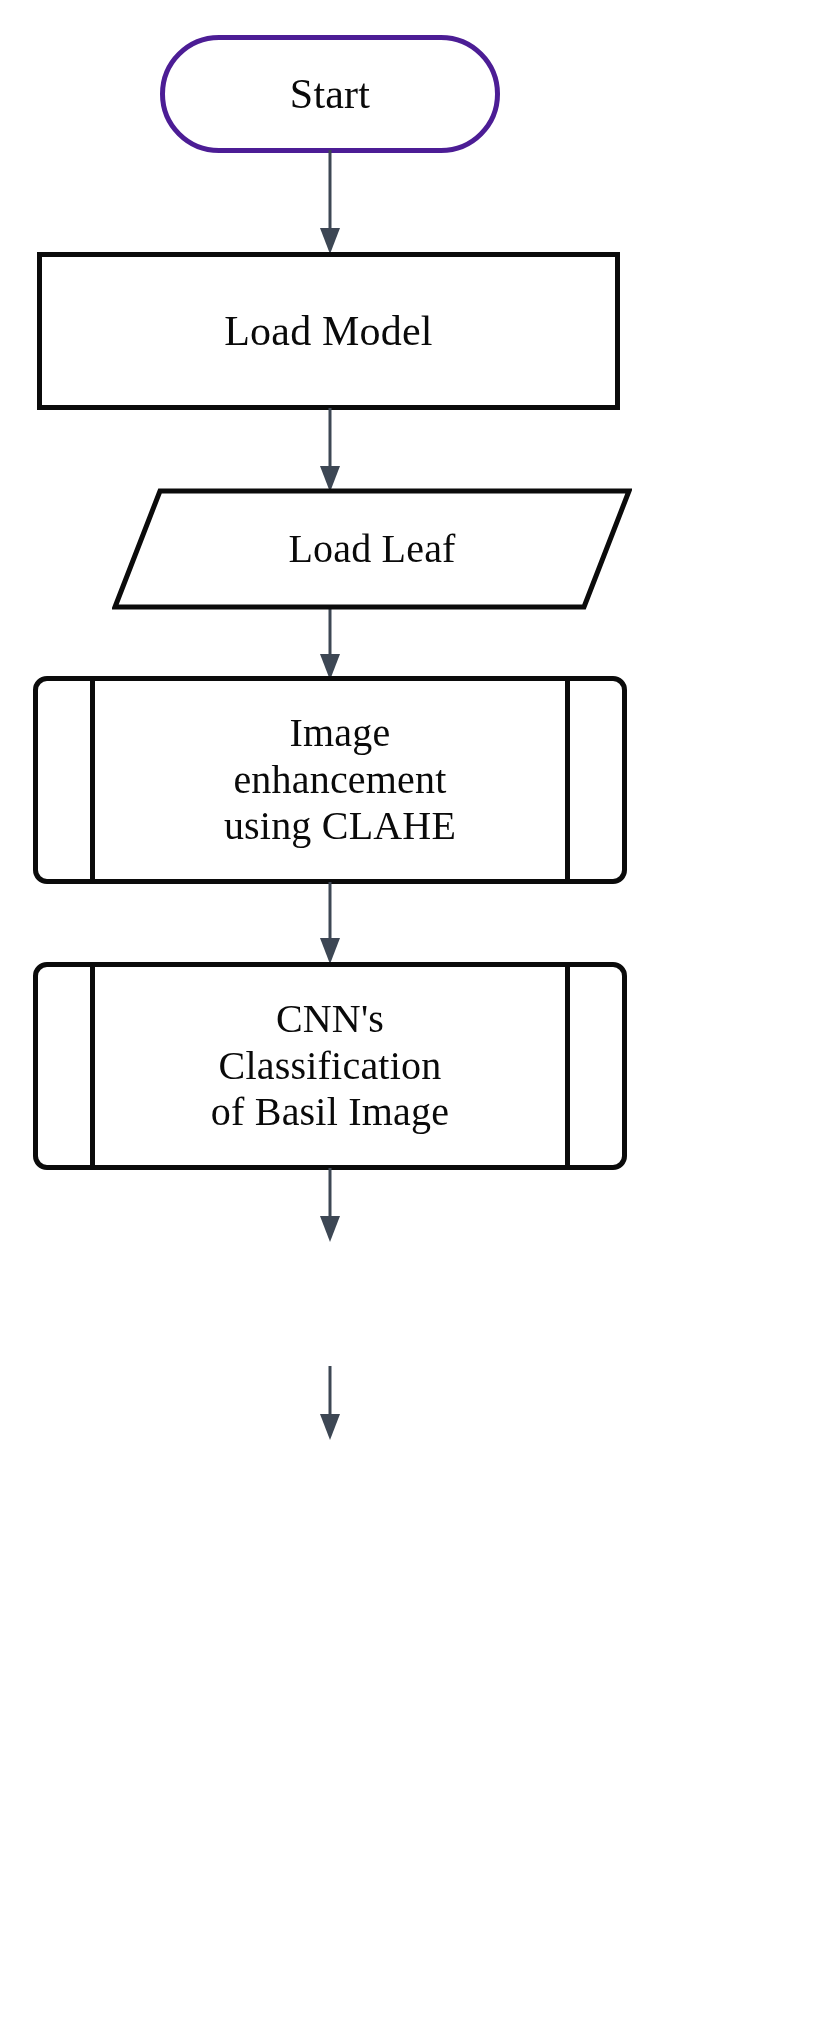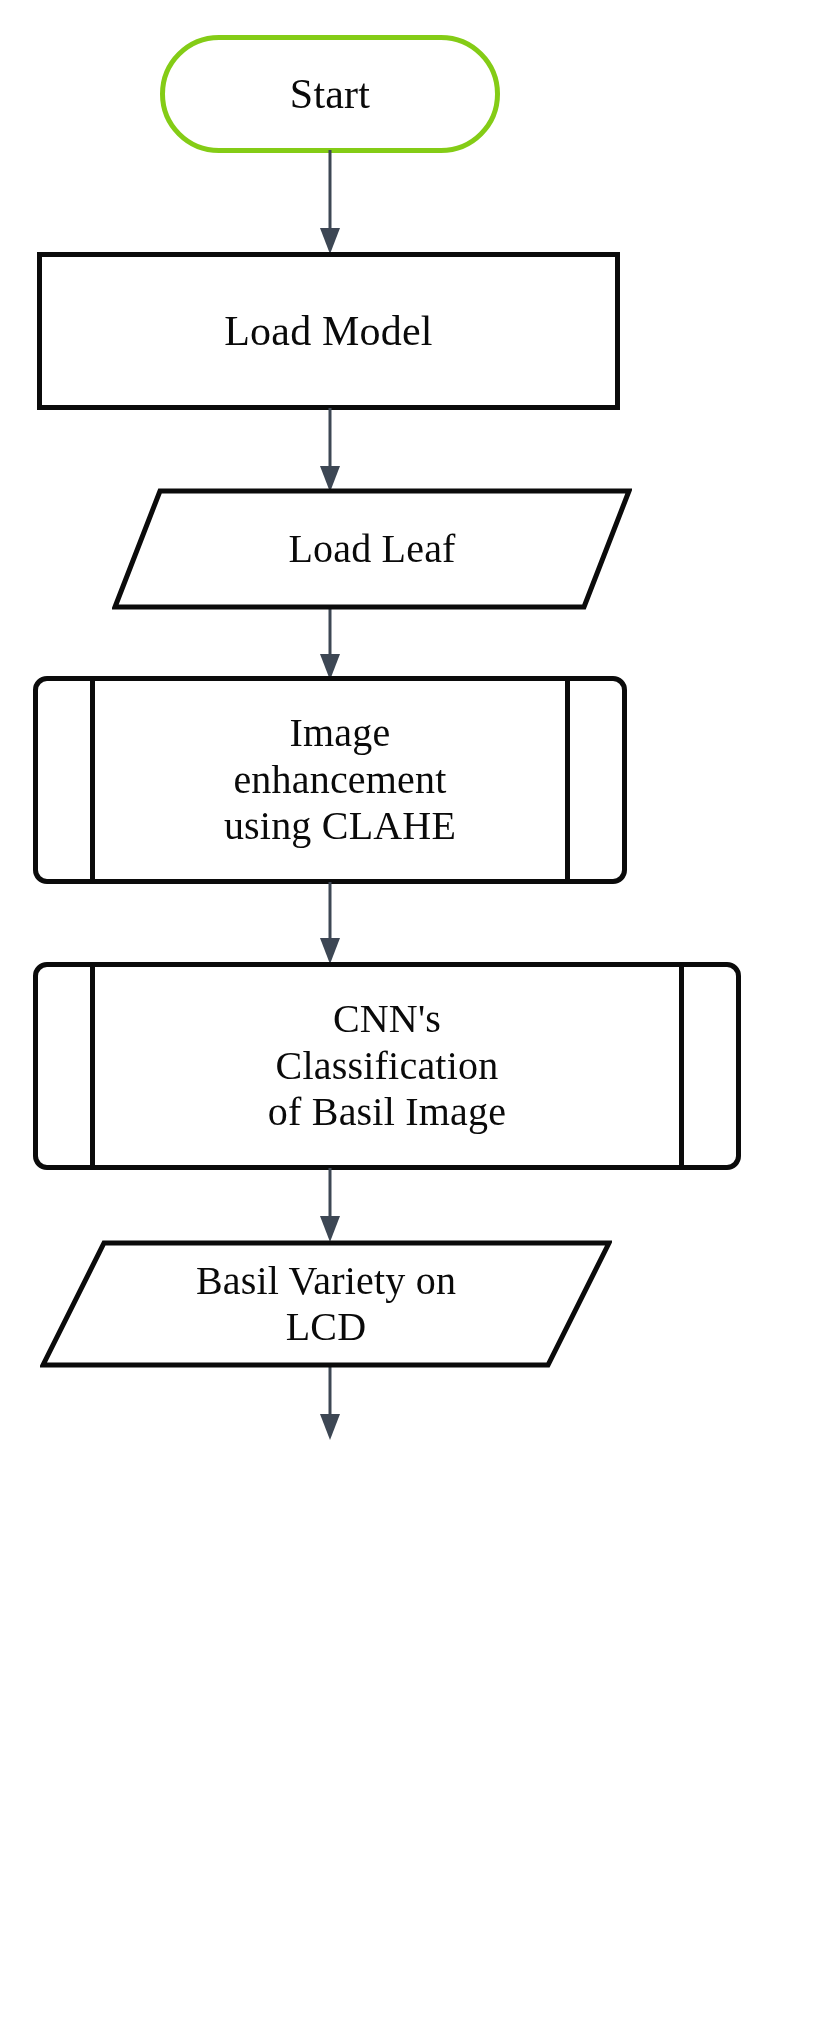--- a/index.html
+++ b/index.html
@@ -35,21 +35,21 @@
     position: relative;
     z-index: 3;
     line-height: 1.16;
     white-space: pre-line;
     letter-spacing: 0.2px;
     color: #0a0a0a;
   }
 
   
   .terminator {
-    border: 5px solid #84cc16;
+    border: 5px solid #4c1d95;
     border-radius: 999px;
     background: #ffffff;
   }
 
   
   .process {
     border: 5px solid #0b0b0b;
     background: #ffffff;
   }
 
@@ -140,42 +140,33 @@
 using CLAHE</span>
   </div>
 
   <div class="connector" style="left:300px; top:882px; width:60px; height:84px;">
     <svg viewBox="0 0 60 84" preserveAspectRatio="none" aria-hidden="true">
       <line x1="30" y1="0" x2="30" y2="60" stroke="#3d4754" stroke-width="3"></line>
       <polygon points="20,56 40,56 30,82" fill="#3d4754"></polygon>
     </svg>
   </div>
 
-  <div class="node predefined" style="left:33px; top:962px; width:708px; height:208px;justify-content:center;">
+  <div class="node predefined" style="left:33px; top:962px; width:594px; height:208px;justify-content:center;">
     <span class="node-label" style="font-size:40px;">CNN's
 Classification
 of Basil Image</span>
   </div>
 
   <div class="connector" style="left:300px; top:1168px; width:60px; height:76px;">
     <svg viewBox="0 0 60 76" preserveAspectRatio="none" aria-hidden="true">
       <line x1="30" y1="0" x2="30" y2="52" stroke="#3d4754" stroke-width="3"></line>
       <polygon points="20,48 40,48 30,74" fill="#3d4754"></polygon>
     </svg>
   </div>
 
-  <div class="node io" style="left:40px; top:1240px; width:572px; height:128px;">
-    <span class="io-shape">
-      <svg viewBox="0 0 572 128" preserveAspectRatio="none" aria-hidden="true">
-        <polygon points="64,3 569,3 508,125 3,125" fill="#ffffff" stroke="#0b0b0b" stroke-width="5" stroke-linejoin="miter"></polygon>
-      </svg>
-    </span>
-    <span class="node-label" style="font-size:40px;">Basil Variety on
-LCD</span>
-  </div>
 
   <div class="connector" style="left:300px; top:1366px; width:60px; height:76px;">
     <svg viewBox="0 0 60 76" preserveAspectRatio="none" aria-hidden="true">
       <line x1="30" y1="0" x2="30" y2="52" stroke="#3d4754" stroke-width="3"></line>
       <polygon points="20,48 40,48 30,74" fill="#3d4754"></polygon>
     </svg>
   </div>
 
 
 </div>

